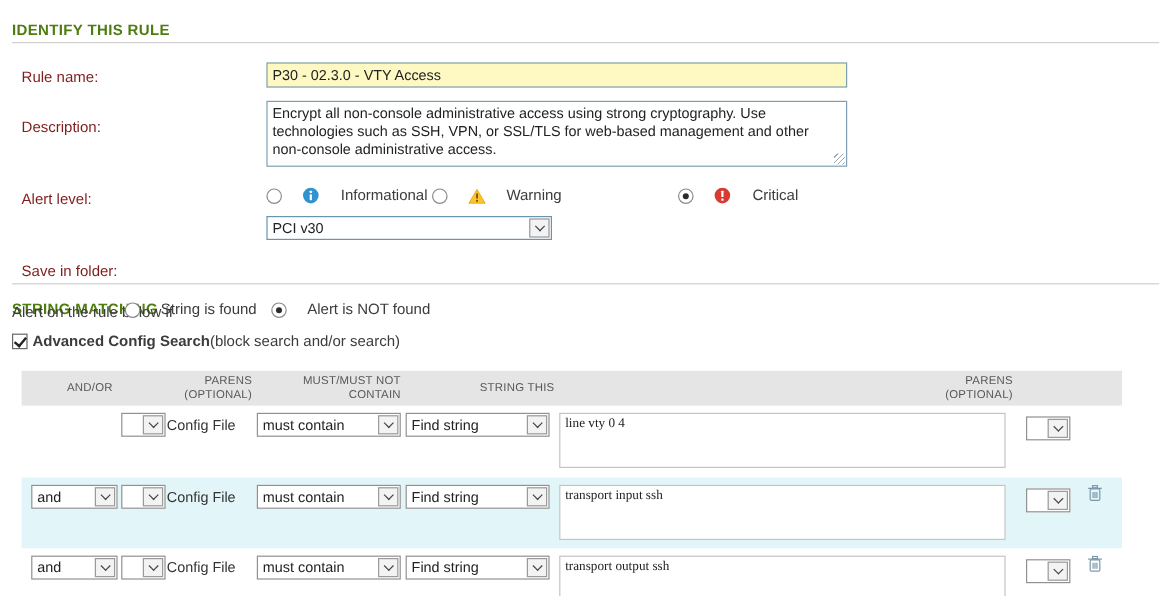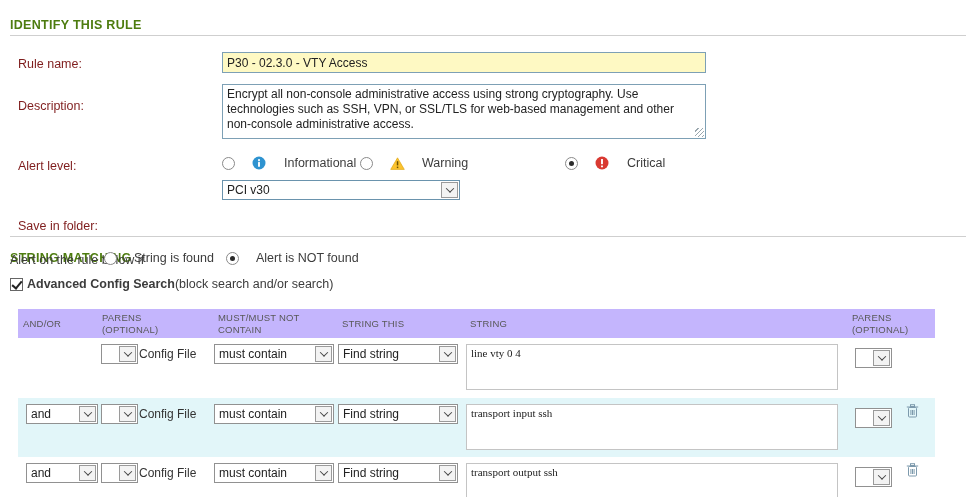--- a/index.html
+++ b/index.html
@@ -39,21 +39,21 @@
   .chev { width:6px; height:6px; border-right:1.5px solid #444; border-bottom:1.5px solid #444;
     transform:rotate(45deg) translate(-1px,-1px); display:inline-block; }
   .sel.folder { position:absolute; left:222px; top:180px; width:238px; border-color:#6a93ad; }
   .sel.w120 { width:120px; }
   .sel.andor { width:72px; }
   .sel.parens { width:37px; padding-left:2px; }
 
   
   #search-table { position:absolute; left:18px; top:309px; width:917px; }
   .thead, .trow { display:grid; grid-template-columns:80px 116px 124px 128px 382px 52px 35px; }
-  .thead { background:#c4b5fd; height:29px; align-items:center; }
+  .thead { background:#e5e5e5; height:29px; align-items:center;text-align:right; }
   .hcell { font-size:9.5px; color:#585858; letter-spacing:.2px; line-height:12px; padding:0 4px; }
   .hcell:first-child { padding-left:5px; }
   .hcell .narrow { display:inline-block; max-width:58px; }
   .hcell .mid { display:inline-block; max-width:92px; }
   .trow { align-items:start; }
   .trow.highlight { background:#e2f6f9; }
   .trow .tcell { padding-top:6px; padding-bottom:6px; }
   .r1 { min-height:60px; } .r2 { min-height:59px; } .r3 { min-height:58px; }
   .c-andor { padding-left:8px; }
   .c-parens { padding-left:3px; display:flex; gap:1px; }
@@ -148,21 +148,20 @@
     <span class="bold">Advanced Config Search</span>
       <span style="margin-left:-4px;">(block search and/or search)</span>
   </label>
 
   <div id="search-table">
     <div class="thead">
       <div class="hcell">AND/OR</div>
       <div class="hcell"><span class="narrow">PARENS (OPTIONAL)</span></div>
       <div class="hcell"><span class="mid">MUST/MUST NOT CONTAIN</span></div>
       <div class="hcell">STRING THIS</div>
-      <div class="hcell">STRING</div>
       <div class="hcell"><span class="narrow">PARENS (OPTIONAL)</span></div>
       <div class="hcell"></div>
     </div>
 
     <div class="trow r1">
       <div class="tcell c-andor"></div>
       <div class="tcell c-parens">
         <span class="sel parens">
             <span class="sel-text"></span>
             <span class="sel-btn">

